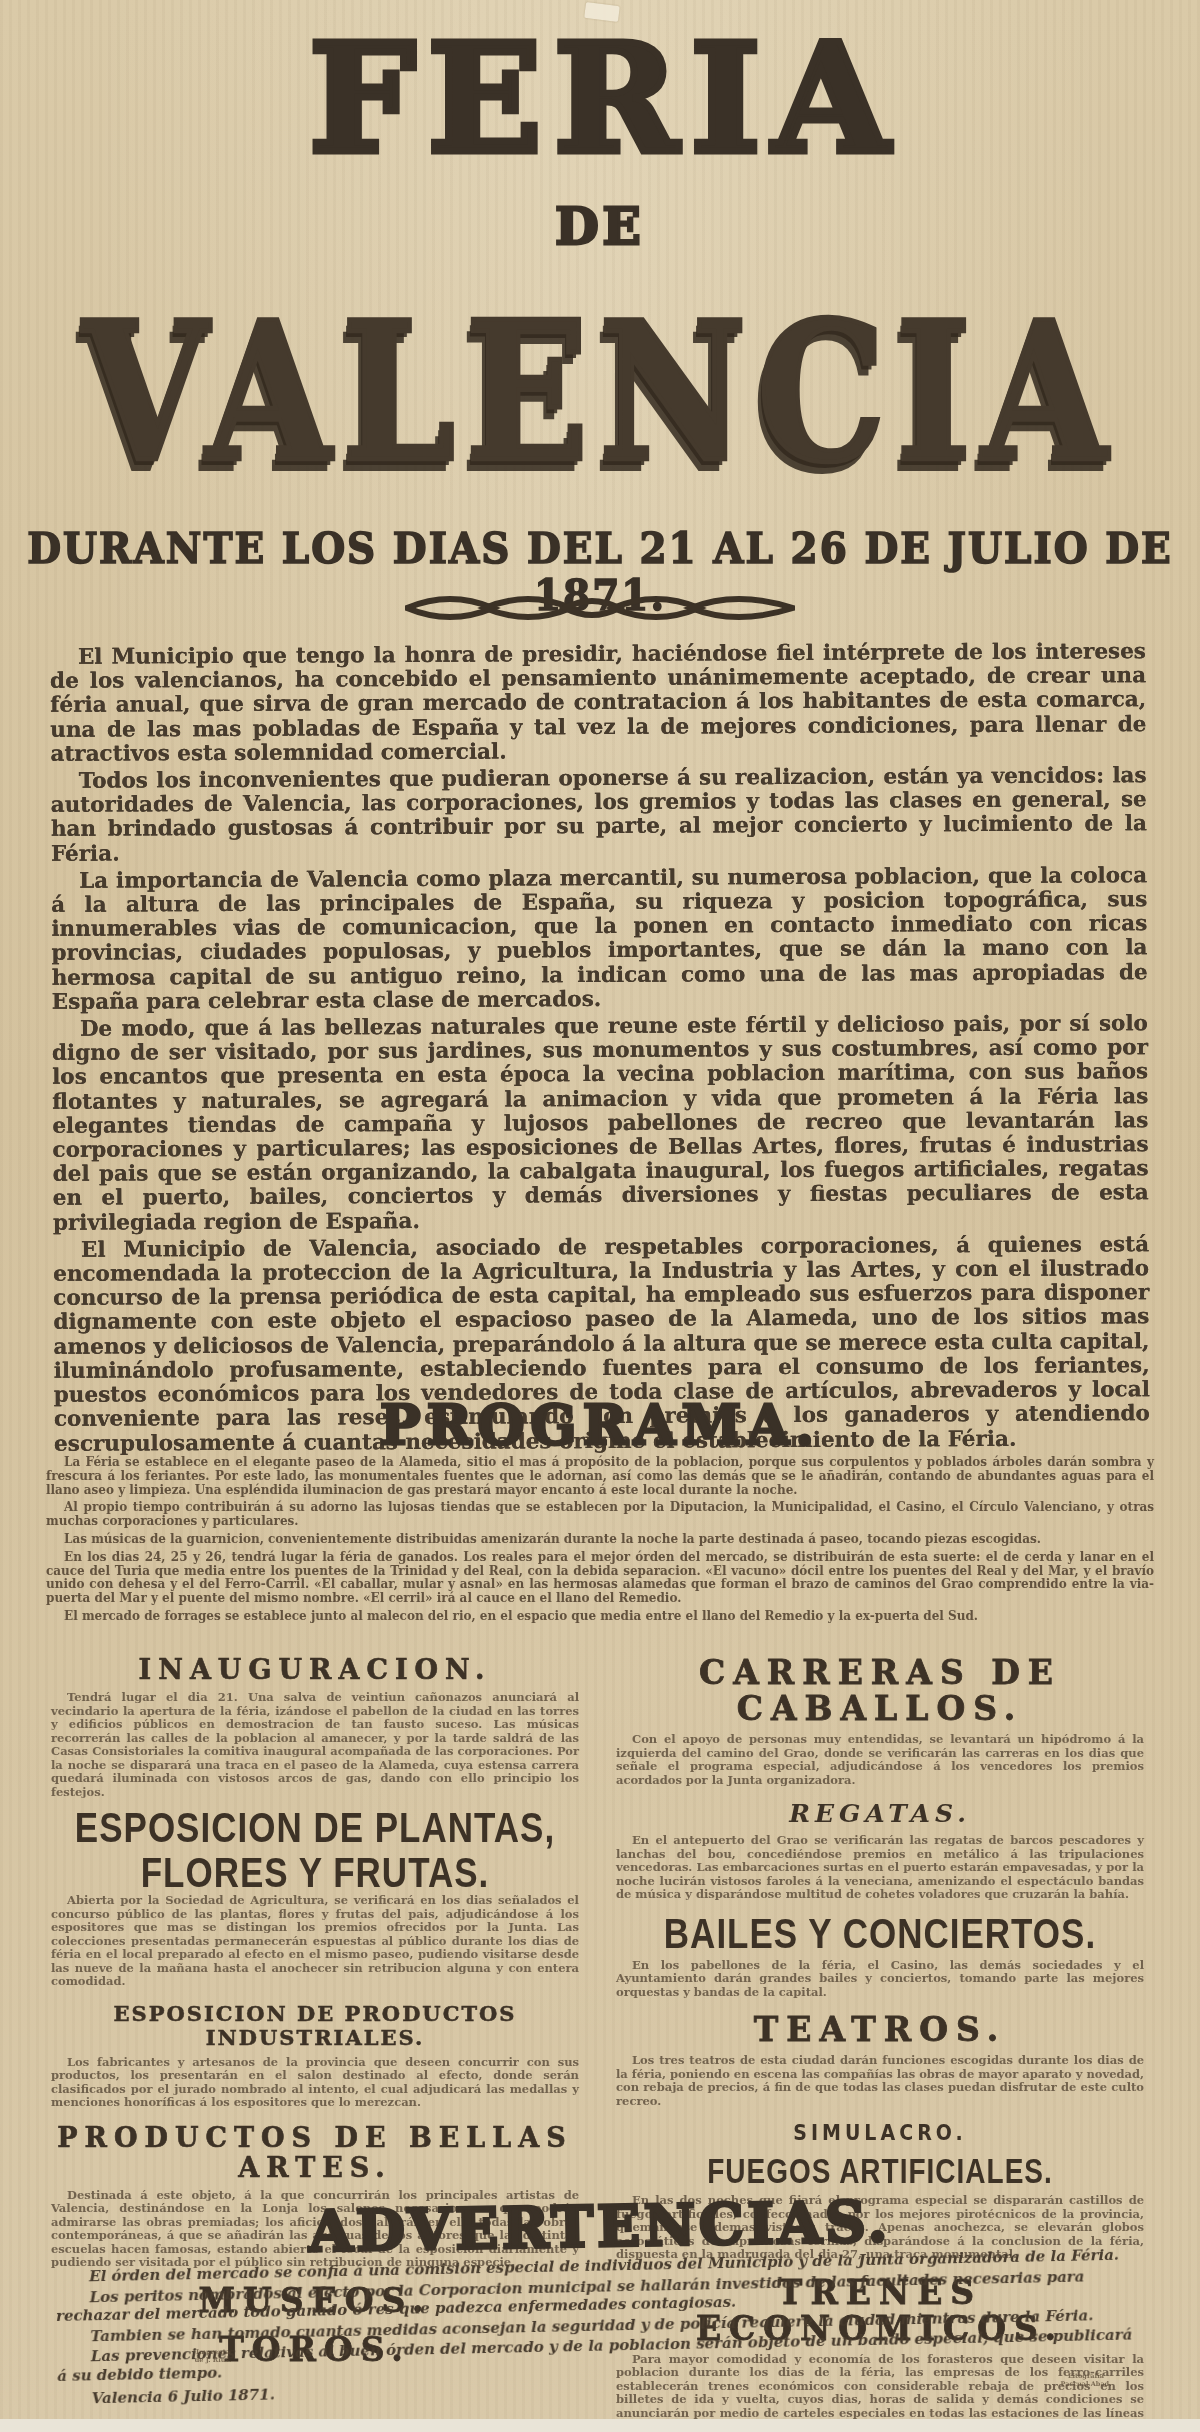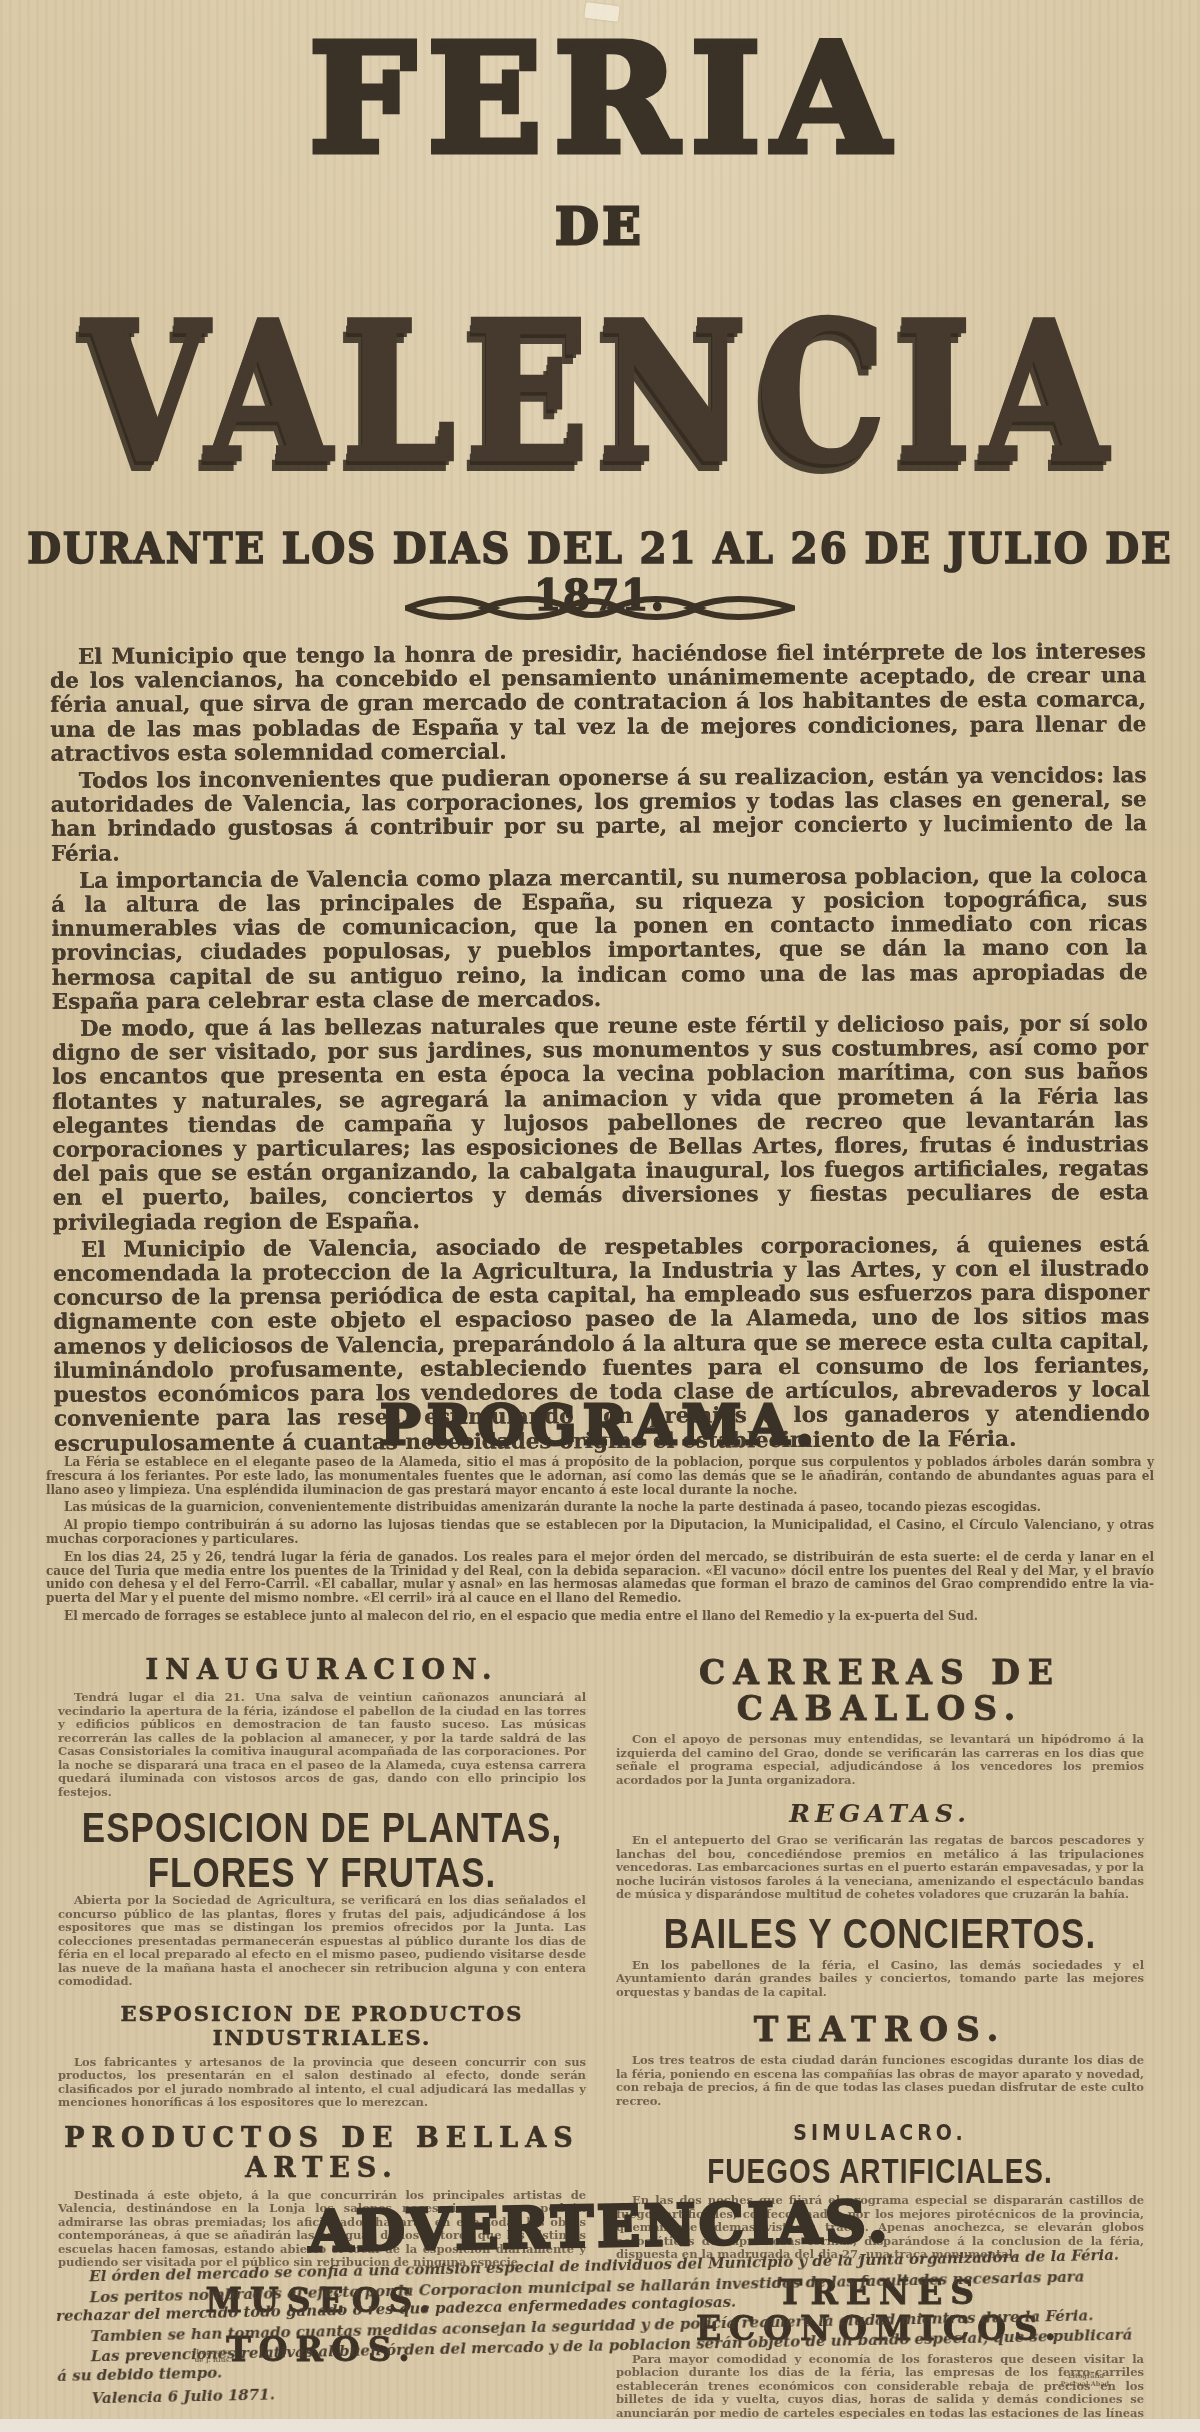--- a/index.html
+++ b/index.html
@@ -34,21 +34,21 @@
            text-align:justify;text-indent:28px;color:#473b2d;
            text-shadow:0 0 .5px #473b2d;}
   
   .t-programa{top:1396px;font-size:54px;line-height:58px;font-weight:bold;letter-spacing:6px;
         -webkit-text-stroke:3px #3a3127;}
   .notes{top:1452px;left:46px;width:1108px;}
   .notes p{margin:4px 0 2px 0;font-size:12px;line-height:13.8px;font-weight:bold;
            text-align:justify;text-indent:18px;color:rgba(88,72,53,.92);filter:blur(.3px);}
   
   .col{top:1642px;width:540px;}
-  .col-left{left:52px;} .col-right{left:610px;}
+  .col-left{left:45px;} .col-right{left:610px;}
   .sec-h{font-weight:bold;text-align:center;color:#3d3226;margin:13px 0 6px;}
   .v-serif{font-size:27px;line-height:30px;letter-spacing:7px;-webkit-text-stroke:.6px #3d3226;}
   .v-serif-big{font-size:33px;line-height:36px;letter-spacing:8px;-webkit-text-stroke:.8px #3d3226;}
   .v-serif-small{font-size:21px;line-height:24px;letter-spacing:2px;-webkit-text-stroke:.5px #3d3226;}
   .v-sans{font-family:"Liberation Sans",sans-serif;font-size:28px;line-height:32px;letter-spacing:1px;
           transform:scaleY(1.25);transform-origin:50% 50%;}
   .v-sans-big{font-family:"Liberation Sans",sans-serif;font-size:35px;line-height:38px;letter-spacing:1px;
           transform:scaleY(1.2);transform-origin:50% 50%;}
   .v-italic{font-style:italic;font-size:25px;line-height:28px;letter-spacing:5px;}
   .v-bold-small{font-family:"DejaVu Sans",sans-serif;font-size:19px;line-height:22px;letter-spacing:4px;
@@ -97,22 +97,22 @@
       <p>El Municipio que tengo la honra de presidir, haciéndose fiel intérprete de los intereses de los valencianos, ha concebido el pensamiento unánimemente aceptado, de crear una féria anual, que sirva de gran mercado de contratacion á los habitantes de esta comarca, una de las mas pobladas de España y tal vez la de mejores condiciones, para llenar de atractivos esta solemnidad comercial.</p>
       <p>Todos los inconvenientes que pudieran oponerse á su realizacion, están ya vencidos: las autoridades de Valencia, las corporaciones, los gremios y todas las clases en general, se han brindado gustosas á contribuir por su parte, al mejor concierto y lucimiento de la Féria.</p>
       <p>La importancia de Valencia como plaza mercantil, su numerosa poblacion, que la coloca á la altura de las principales de España, su riqueza y posicion topográfica, sus innumerables vias de comunicacion, que la ponen en contacto inmediato con ricas provincias, ciudades populosas, y pueblos importantes, que se dán la mano con la hermosa capital de su antiguo reino, la indican como una de las mas apropiadas de España para celebrar esta clase de mercados.</p>
       <p>De modo, que á las bellezas naturales que reune este fértil y delicioso pais, por sí solo digno de ser visitado, por sus jardines, sus monumentos y sus costumbres, así como por los encantos que presenta en esta época la vecina poblacion marítima, con sus baños flotantes y naturales, se agregará la animacion y vida que prometen á la Féria las elegantes tiendas de campaña y lujosos pabellones de recreo que levantarán las corporaciones y particulares; las esposiciones de Bellas Artes, flores, frutas é industrias del pais que se están organizando, la cabalgata inaugural, los fuegos artificiales, regatas en el puerto, bailes, conciertos y demás diversiones y fiestas peculiares de esta privilegiada region de España.</p>
       <p>El Municipio de Valencia, asociado de respetables corporaciones, á quienes está encomendada la proteccion de la Agricultura, la Industria y las Artes, y con el ilustrado concurso de la prensa periódica de esta capital, ha empleado sus esfuerzos para disponer dignamente con este objeto el espacioso paseo de la Alameda, uno de los sitios mas amenos y deliciosos de Valencia, preparándolo á la altura que se merece esta culta capital, iluminándolo profusamente, estableciendo fuentes para el consumo de los feriantes, puestos económicos para los vendedores de toda clase de artículos, abrevaderos y local conveniente para las reses, estimulando con premios á los ganaderos y atendiendo escrupulosamente á cuantas necesidades origine el establecimiento de la Féria.</p>
     </div>
 
   <div class="abs ctr t-programa">PROGRAMA.</div>
   <div class="abs notes">
       <p>La Féria se establece en el elegante paseo de la Alameda, sitio el mas á propósito de la poblacion, porque sus corpulentos y poblados árboles darán sombra y frescura á los feriantes. Por este lado, las monumentales fuentes que le adornan, así como las demás que se le añadirán, contando de abundantes aguas para el llano aseo y limpieza. Una espléndida iluminacion de gas prestará mayor encanto á este local durante la noche.</p>
+      <p>Al propio tiempo contribuirán á su adorno las lujosas tiendas que se establecen por la Diputacion, la Municipalidad, el Casino, el Círculo Valenciano, y otras muchas corporaciones y particulares.</p>
       <p>Las músicas de la guarnicion, convenientemente distribuidas amenizarán durante la noche la parte destinada á paseo, tocando piezas escogidas.</p>
-      <p>Al propio tiempo contribuirán á su adorno las lujosas tiendas que se establecen por la Diputacion, la Municipalidad, el Casino, el Círculo Valenciano, y otras muchas corporaciones y particulares.</p>
       <p>En los dias 24, 25 y 26, tendrá lugar la féria de ganados. Los reales para el mejor órden del mercado, se distribuirán de esta suerte: el de cerda y lanar en el cauce del Turia que media entre los puentes de la Trinidad y del Real, con la debida separacion. «El vacuno» dócil entre los puentes del Real y del Mar, y el bravío unido con dehesa y el del Ferro-Carril. «El caballar, mular y asnal» en las hermosas alamedas que forman el brazo de caminos del Grao comprendido entre la via-puerta del Mar y el puente del mismo nombre. «El cerril» irá al cauce en el llano del Remedio.</p>
       <p>El mercado de forrages se establece junto al malecon del rio, en el espacio que media entre el llano del Remedio y la ex-puerta del Sud.</p>
     </div>
 
   <div class="abs col col-left">
       <div class="sec-h v-serif">INAUGURACION.</div>
       <p class="sec-b">Tendrá lugar el dia 21. Una salva de veintiun cañonazos anunciará al vecindario la apertura de la féria, izándose el pabellon de la ciudad en las torres y edificios públicos en demostracion de tan fausto suceso. Las músicas recorrerán las calles de la poblacion al amanecer, y por la tarde saldrá de las Casas Consistoriales la comitiva inaugural acompañada de las corporaciones. Por la noche se disparará una traca en el paseo de la Alameda, cuya estensa carrera quedará iluminada con vistosos arcos de gas, dando con ello principio los festejos.</p>
       <div class="sec-h v-sans-big">ESPOSICION DE PLANTAS, FLORES Y FRUTAS.</div>
       <p class="sec-b">Abierta por la Sociedad de Agricultura, se verificará en los dias señalados el concurso público de las plantas, flores y frutas del pais, adjudicándose á los espositores que mas se distingan los premios ofrecidos por la Junta. Las colecciones presentadas permanecerán espuestas al público durante los dias de féria en el local preparado al efecto en el mismo paseo, pudiendo visitarse desde las nueve de la mañana hasta el anochecer sin retribucion alguna y con entera comodidad.</p>
       <div class="sec-h v-serif-small">ESPOSICION DE PRODUCTOS INDUSTRIALES.</div>

